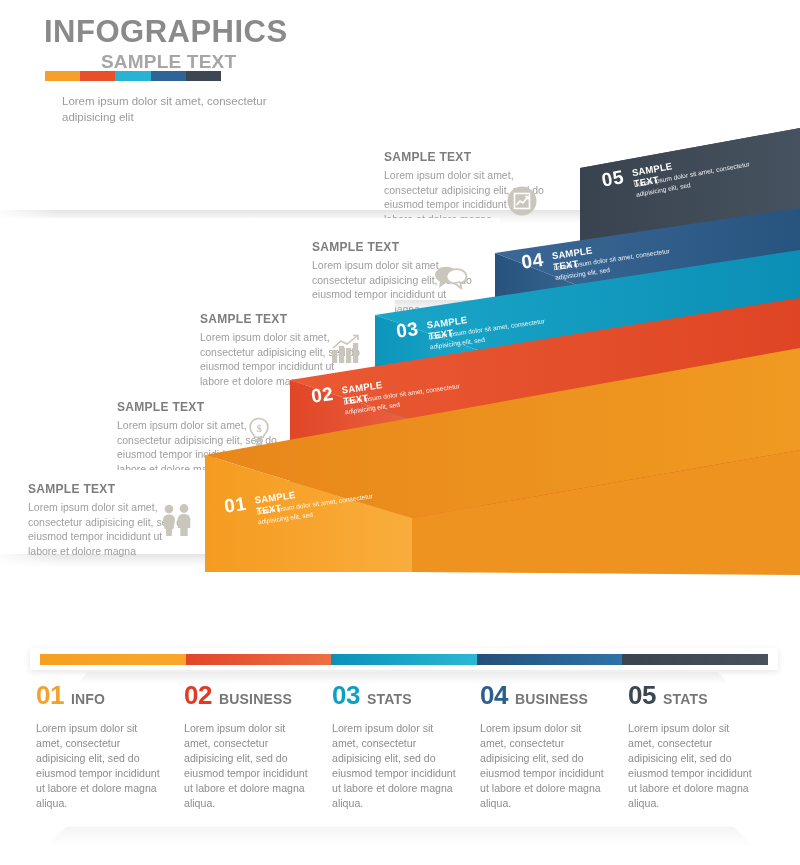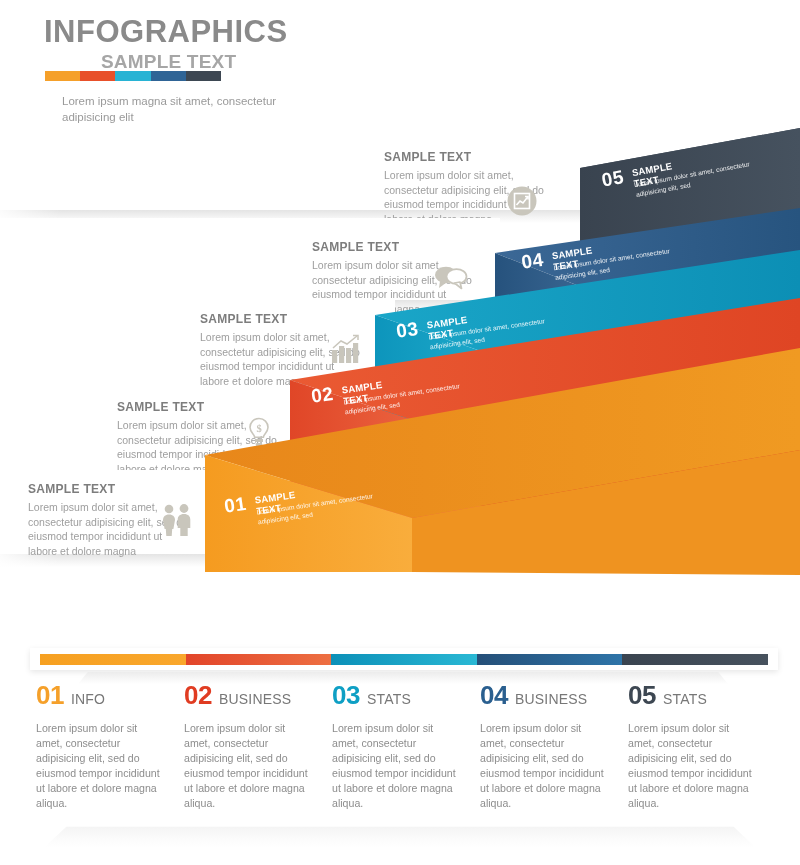--- a/index.html
+++ b/index.html
@@ -76,21 +76,21 @@
   .fbar span { flex: 1 1 auto; height: 100%; }
   .fshadow {
     position: absolute; left: 78px; top: 32px; width: 650px; height: 12px;
     background: linear-gradient(to bottom, #ececec, #ffffff);
     clip-path: polygon(1.5% 0, 98.5% 0, 100% 100%, 0 100%);
   }
   .cols { position: absolute; left: 36px; top: 40px; width: 740px; display: flex; gap: 0; }
   .col { width: 148px; padding-right: 20px; }
   .col-head { display: flex; align-items: baseline; gap: 7px; margin-bottom: 10px; }
   .col-num { font-size: 26px; font-weight: bold; letter-spacing: -.5px; }
-  .col-lab { font-size: 14px; font-weight: normal; color: #777777; letter-spacing: .2px; }
+  .col-lab { font-size: 14px; font-weight: bold; color: #777777; letter-spacing: .2px; }
   .col-body { font-size: 10.6px; line-height: 15px; color: #8d8d8d; }
   .botfold {
     position: absolute; left: 45px; top: 185px; width: 710px; height: 22px;
     background: linear-gradient(to bottom, #f3f3f3 0%, #fbfbfb 60%, #ffffff 100%);
     clip-path: polygon(3% 8%, 97% 8%, 100% 100%, 0 100%);
   }
 </style>
 </head>
 <body>
 
@@ -99,21 +99,21 @@
   <div class="header">
     <div class="hdr-title">INFOGRAPHICS</div>
     <div class="hdr-sub">SAMPLE TEXT</div>
     <div class="hdr-bar">
       <span style="background:#f5a02a"></span>
       <span style="background:#e8502a"></span>
       <span style="background:#28b3d4"></span>
       <span style="background:#2f6496"></span>
       <span style="background:#3d4752"></span>
     </div>
-    <div class="hdr-desc">Lorem ipsum magna sit amet, consectetur adipisicing elit</div>
+    <div class="hdr-desc">Lorem ipsum dolor sit amet, consectetur adipisicing elit</div>
   </div>
 
   <div class="panel" style="top:128px; width:600px; height:82px;">
     <div class="pshadow"></div>
     <div class="panel-title" style="left:394px; top:22px;">SAMPLE TEXT</div>
     <div class="panel-body" style="left:394px; top:40px; width:165px;">Lorem ipsum dolor sit amet, consectetur adipisicing elit, sed do eiusmod tempor incididunt ut labore et dolore magna</div>
     <div class="panel-icon" style="left:512px; top:186px;"></div>
   </div>
 
   <svg style="position:absolute;left:506px;top:185px" width="32" height="32" viewBox="0 0 32 32">

